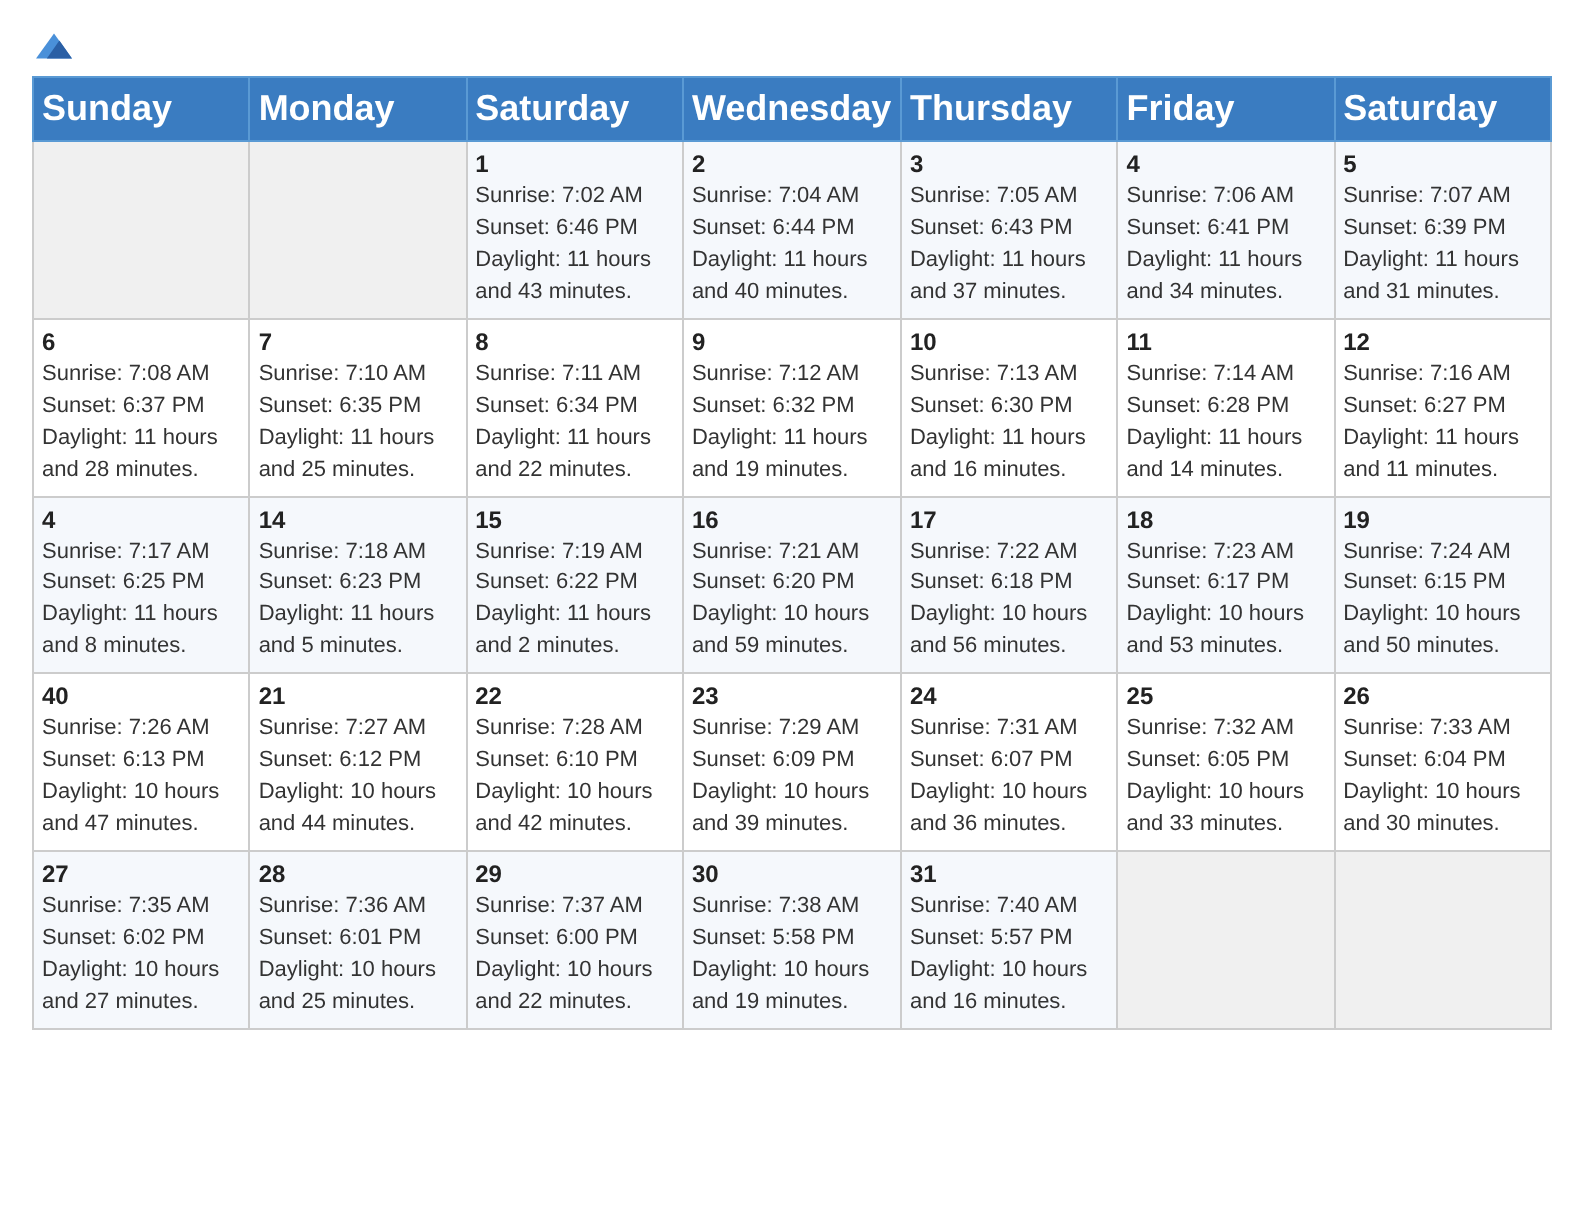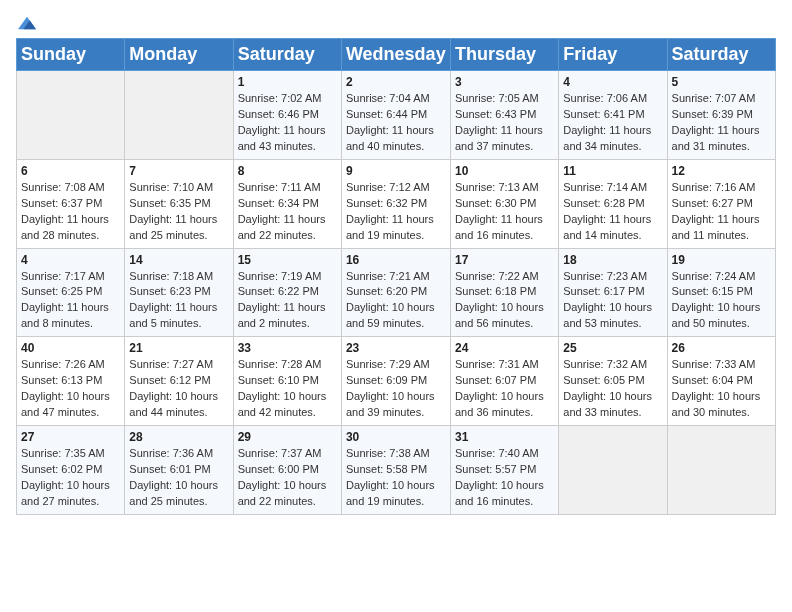--- a/index.html
+++ b/index.html
@@ -214,21 +214,21 @@
       <tr>
         <td>
           <div class="day-num">40</div>
           <div class="day-detail">Sunrise: 7:26 AM<br>Sunset: 6:13 PM<br>Daylight: 10 hours and 47 minutes.</div>
         </td>
         <td>
           <div class="day-num">21</div>
           <div class="day-detail">Sunrise: 7:27 AM<br>Sunset: 6:12 PM<br>Daylight: 10 hours and 44 minutes.</div>
         </td>
         <td>
-          <div class="day-num">33</div>
+          <div class="day-num">22</div>
           <div class="day-detail">Sunrise: 7:28 AM<br>Sunset: 6:10 PM<br>Daylight: 10 hours and 42 minutes.</div>
         </td>
         <td>
           <div class="day-num">23</div>
           <div class="day-detail">Sunrise: 7:29 AM<br>Sunset: 6:09 PM<br>Daylight: 10 hours and 39 minutes.</div>
         </td>
         <td>
           <div class="day-num">24</div>
           <div class="day-detail">Sunrise: 7:31 AM<br>Sunset: 6:07 PM<br>Daylight: 10 hours and 36 minutes.</div>
         </td>

